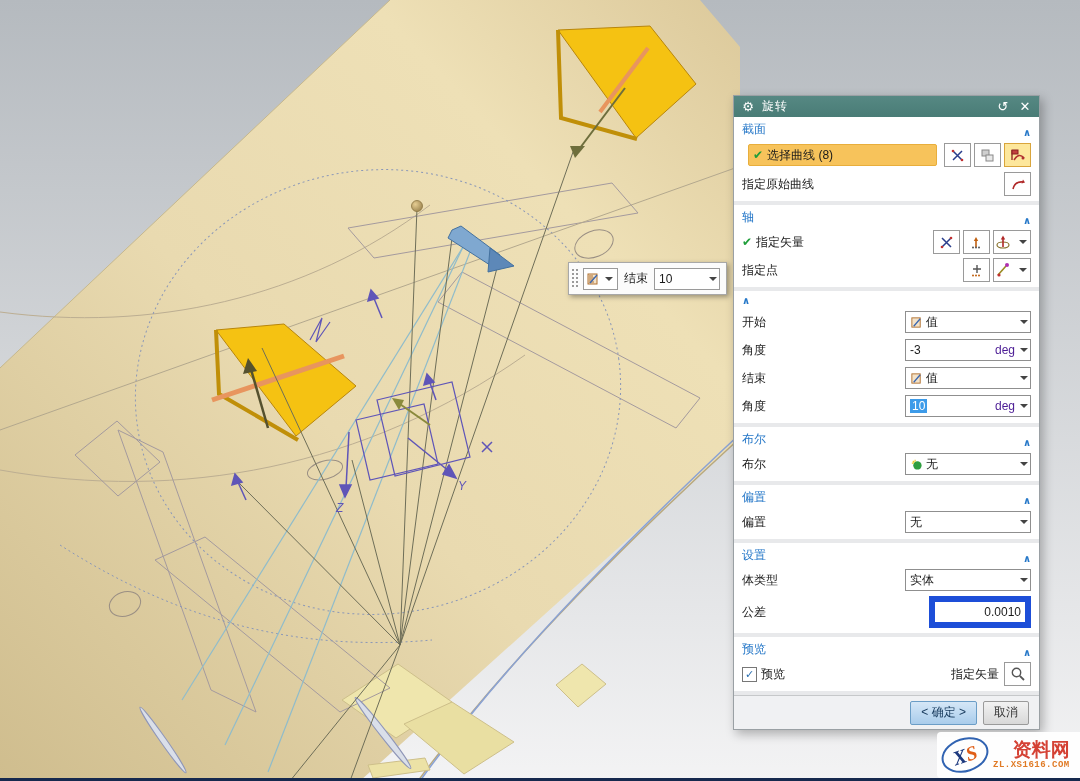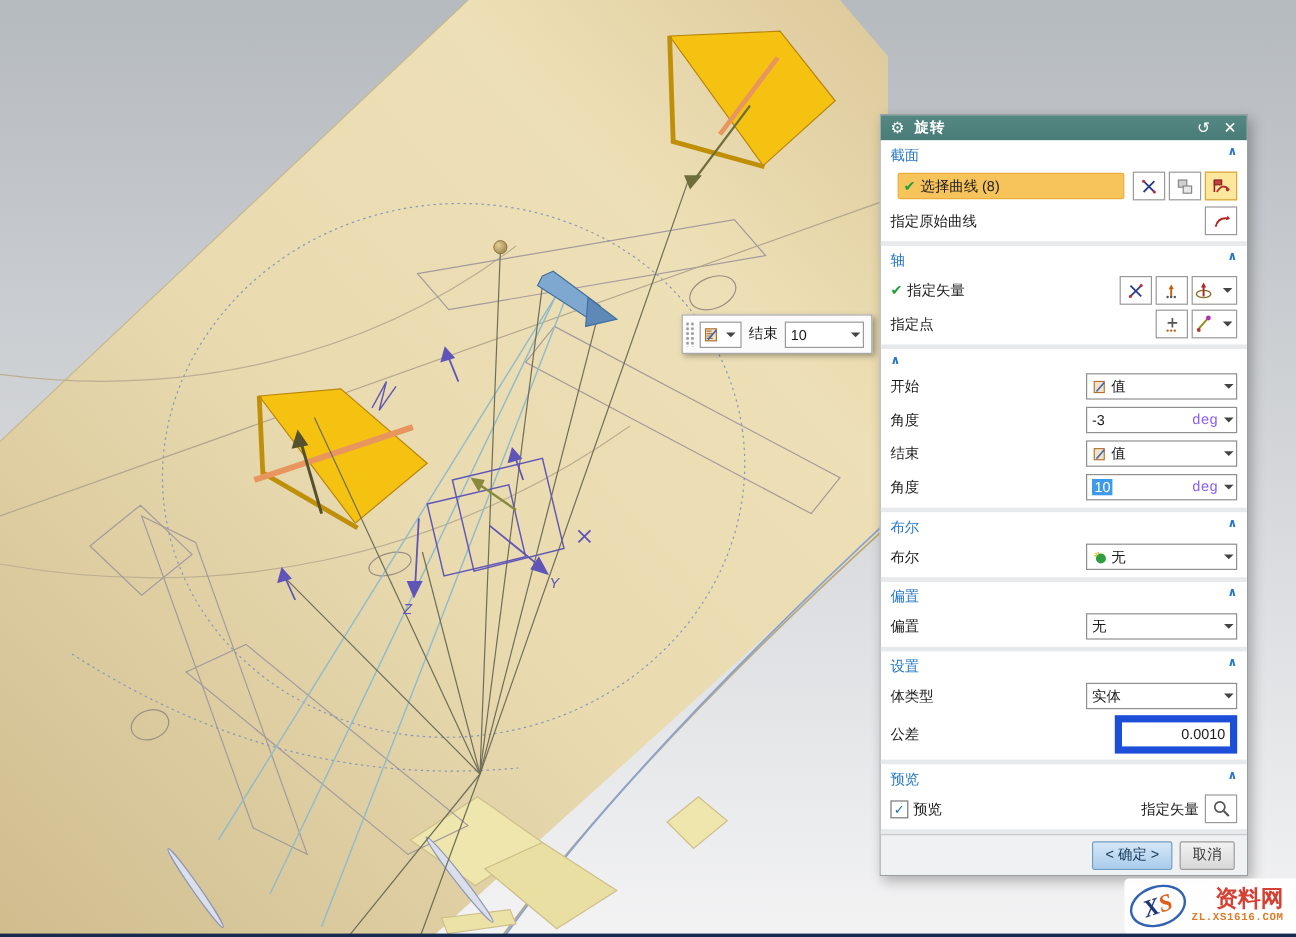--- a/index.html
+++ b/index.html
@@ -29,39 +29,39 @@
   .caret{width:13px;display:flex;justify-content:center;align-items:center;}
   .caret::after{content:"";border:4px solid transparent;border-top-color:#444;margin-top:4px;}
   
   .dialog{
     position:absolute;left:733px;top:95px;width:305px;
     background:#ffffff;border:1px solid #9aa0a4;
     box-shadow:3px 4px 10px rgba(0,0,0,.28);
   }
   .titlebar{height:21px;background:linear-gradient(#568883,#497c76);
     color:#fff;display:flex;align-items:center;padding:0 6px;gap:6px;}
-  .titlebar .t-title{flex:1;font-weight:bold;letter-spacing:1px;}
+  .titlebar .t-title{flex:1;font-weight:normal;letter-spacing:1px;}
   .tb-icon{width:16px;text-align:center;cursor:pointer;font-size:13px;}
   .group{border-bottom:4px solid #e8e9eb;background:#fff;padding-bottom:3px;}
   .group:last-of-type{border-bottom:none;}
-  .g-head{display:flex;align-items:flex-start;padding:4px 8px 2px 8px;color:#2577c8;}
+  .g-head{display:flex;align-items:flex-end;padding:4px 8px 2px 8px;color:#2577c8;}
   .g-head .g-title{flex:1;}
   .g-head .chev{font-weight:bold;font-size:10px;color:#2577c8;cursor:pointer;}
   .row{display:flex;align-items:center;padding:2px 8px;min-height:24px;}
   .row .lbl{flex:1;display:flex;align-items:center;gap:4px;}
   .check{color:#1f9e3a;font-size:12px;}
   .hl-row{margin:2px 4px 2px 6px;padding:1px 4px;background:#f7c35b;border:1px solid #eoa; border:1px solid #e8ae3c;border-radius:2px;}
   .ibtn{width:25px;height:22px;border:1px solid #9a9a9a;background:#fff;
     display:flex;align-items:center;justify-content:center;margin-left:3px;cursor:pointer;flex:none;}
   .ibtn.active{background:#fde79c;border-color:#d9a53c;}
   .ibtn.wide{width:34px;justify-content:space-between;padding:0 1px;}
   .ctrl{width:124px;flex:none;height:20px;border:1px solid #8f8f8f;background:#fff;
     display:flex;align-items:center;cursor:pointer;}
   .ctrl .cval{flex:1;padding-left:4px;display:flex;align-items:center;gap:3px;overflow:hidden;white-space:nowrap;}
-  .ctrl .unit{padding-right:2px;color:#8b5cf6;font-family:Liberation Mono, monospace;}
+  .ctrl .unit{padding-right:2px;color:#4c1d95;}
   .sel{background:#3d9be9;color:#fff;padding:0 2px;}
   .cbox{width:13px;height:13px;border:1px solid #777;background:#fff;flex:none;
     display:flex;align-items:center;justify-content:center;font-size:11px;color:#2b6fb0;cursor:pointer;}
   .num-input{width:86px;height:20px;border:6px solid #1d4ed8;background:#fff;
     display:flex;align-items:center;justify-content:flex-end;padding-right:4px;}
   .footer{background:#f0f1f3;border-top:1px solid #c6c8ca;height:33px;
     display:flex;align-items:center;justify-content:flex-end;gap:6px;padding:0 10px;}
   .btn{height:22px;padding:0 10px;border:1px solid #9a9a9a;border-radius:2px;
     background:linear-gradient(#f2f2f2,#d8d8d8);cursor:pointer;display:flex;align-items:center;color:#333;}
   .btn.primary{background:linear-gradient(#d5e7f7,#a9cceb);border-color:#6b9dc6;color:#16395c;}

